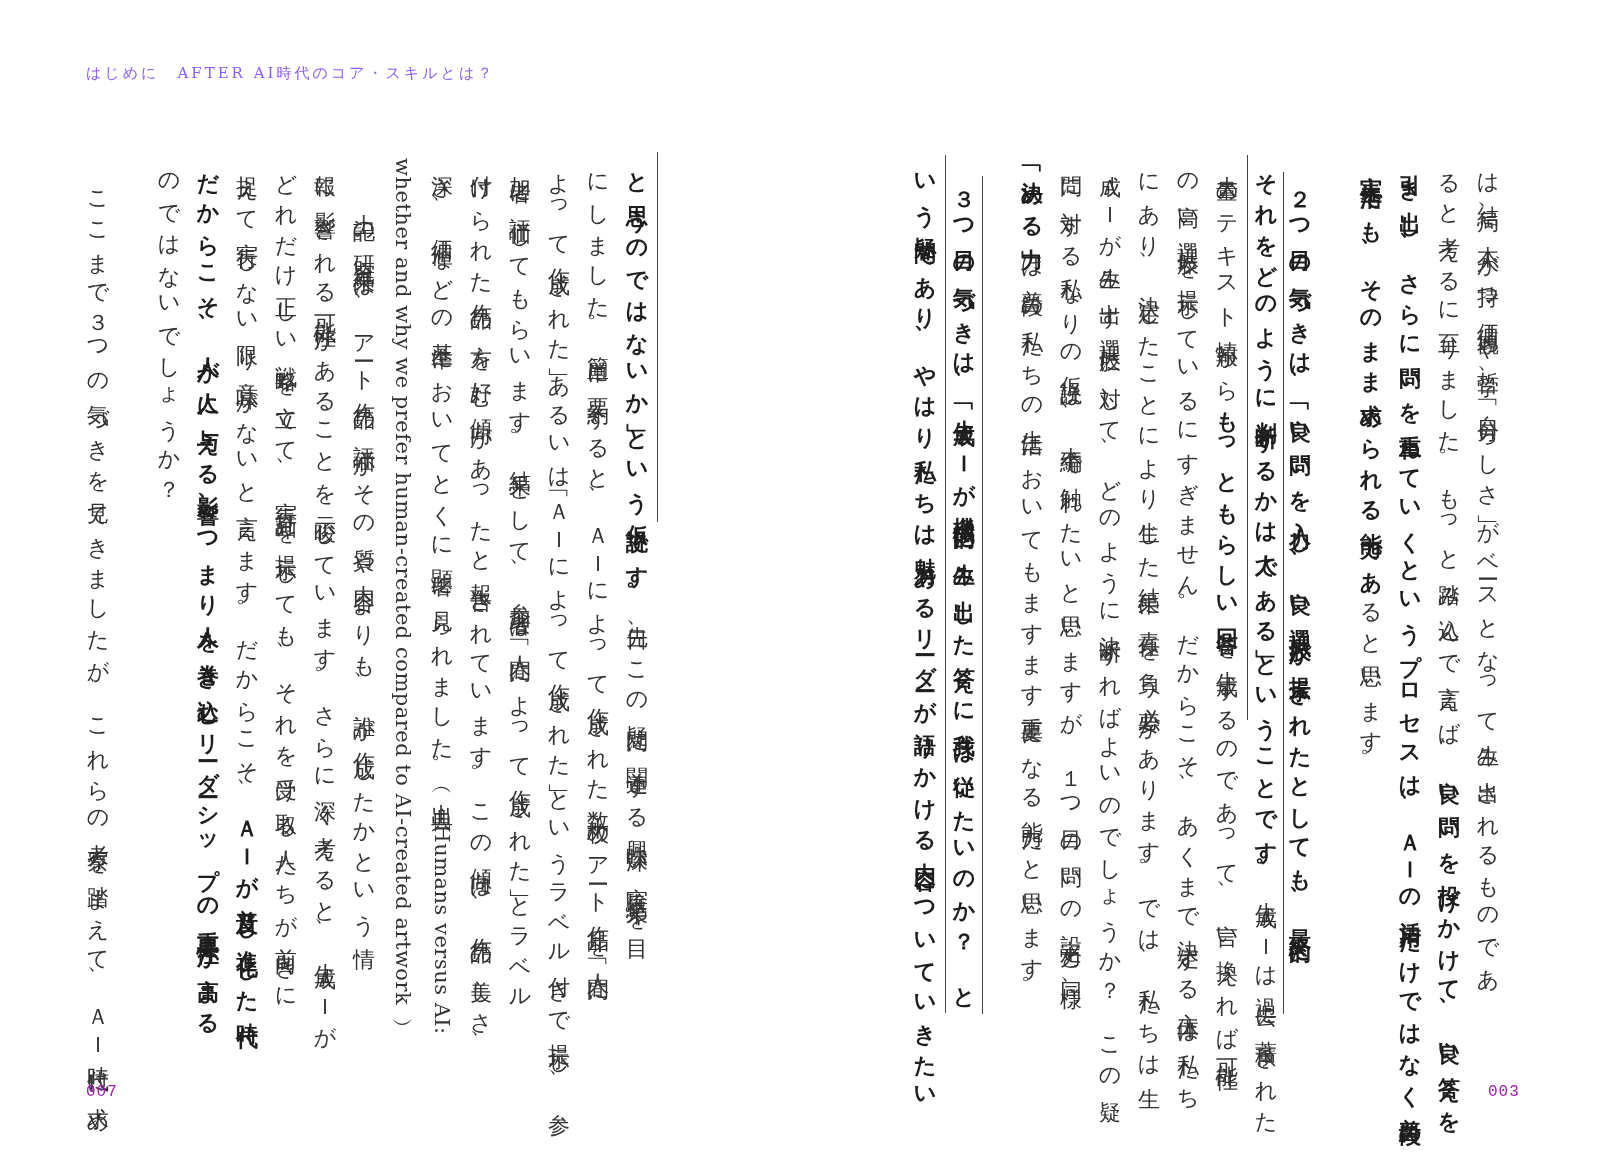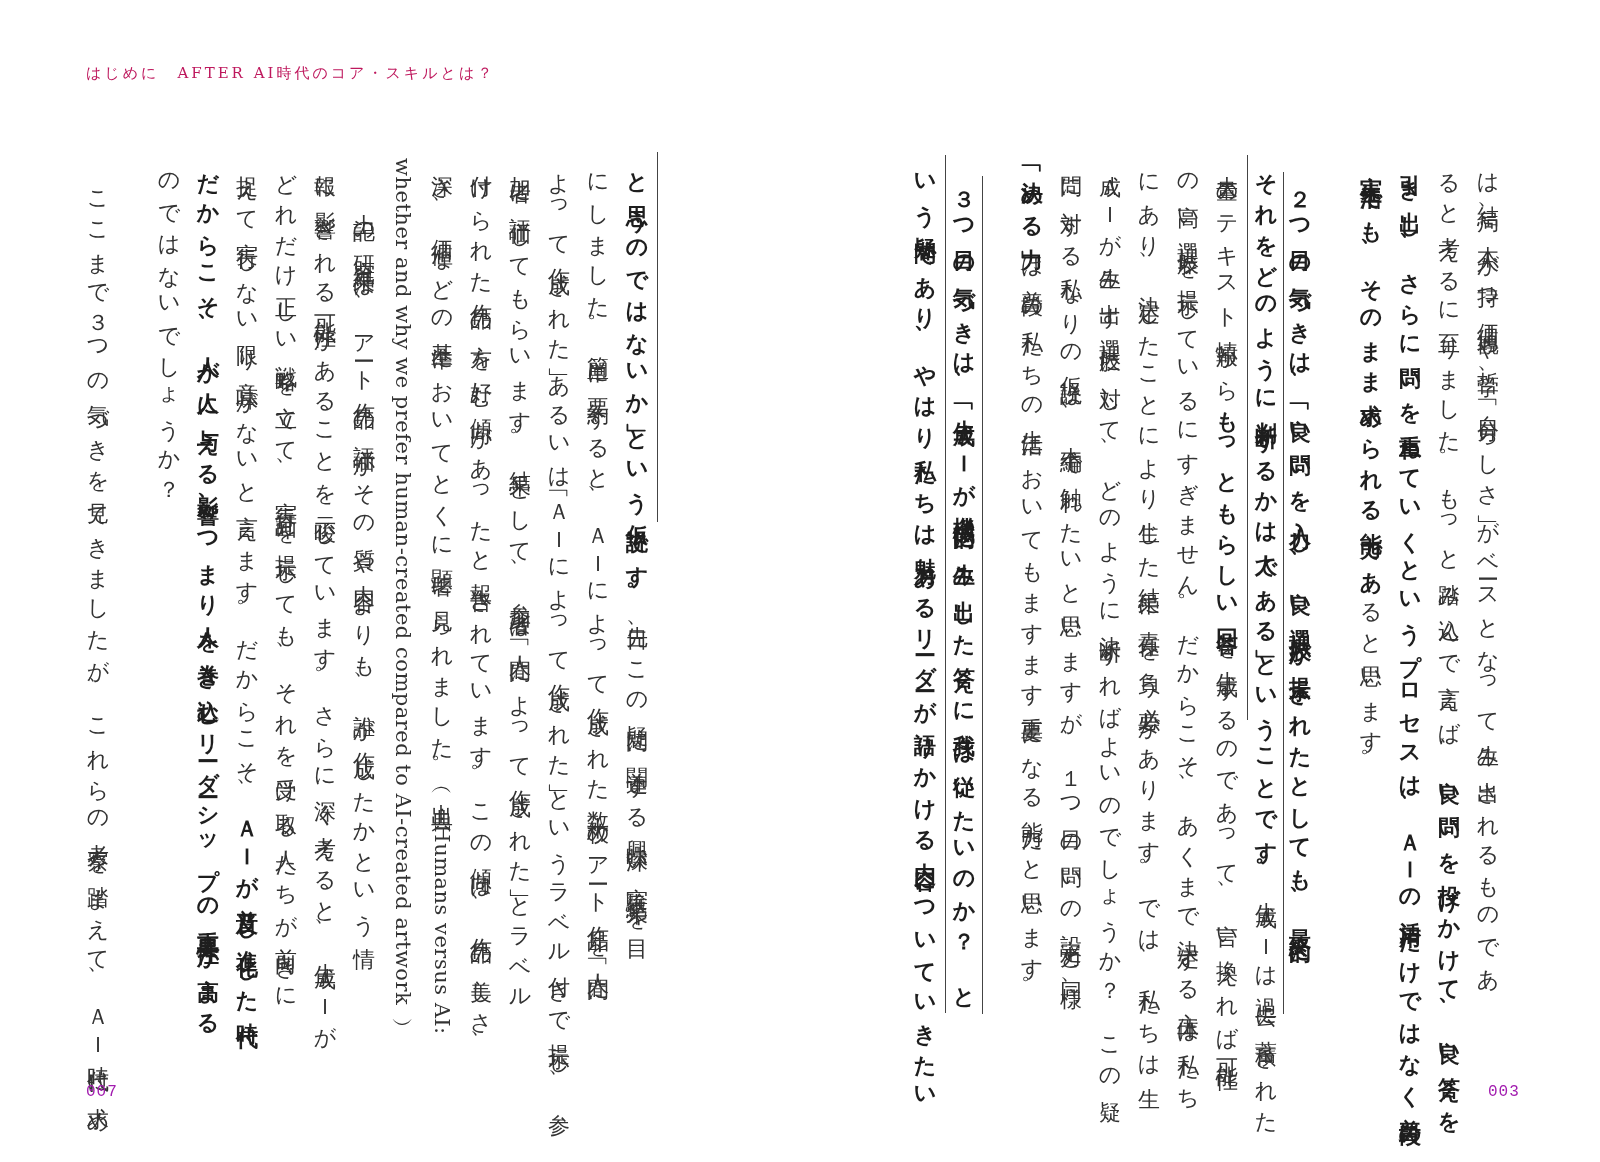--- a/index.html
+++ b/index.html
@@ -1,19 +1,19 @@
 <!DOCTYPE html>
 <html><head>
 <meta charset="utf-8">
 <style>
   html, body { margin: 0; padding: 0; background: #ffffff; }
   body { width: 1600px; height: 1162px; position: relative; overflow: hidden;
          font-family: "DejaVu Serif", "Liberation Serif", serif; color: #2a2a2a; }
   .running-head { position: absolute; left: 86px; top: 64px; font-size: 15px;
-                  letter-spacing: 3px; color: #be185d; white-space: nowrap;
+                  letter-spacing: 3px; color: #8b5cf6; white-space: nowrap;
                   font-family: "DejaVu Serif", "Liberation Serif", serif; }
   .folio { position: absolute; top: 1083px; font-size: 16px; letter-spacing: 1px; color: #a21caf;
            font-family: Liberation Mono, monospace; }
   .col { position: absolute; width: 36px; writing-mode: vertical-rl;
          text-orientation: upright; font-size: 22px; line-height: 36px;
          letter-spacing: 5.6px; white-space: nowrap; color: #333; }
   .col .b { font-family: "DejaVu Sans", "Liberation Sans", sans-serif; font-weight: bold; color: #1e1e1e; }
   .col .n { font-family: "DejaVu Serif", "Liberation Serif", serif; font-weight: normal; }
   .col .latin { text-orientation: mixed; letter-spacing: 0.5px; font-size: 21px; }
   .rule { position: absolute; width: 0; border-left: 1.3px solid #444; }

